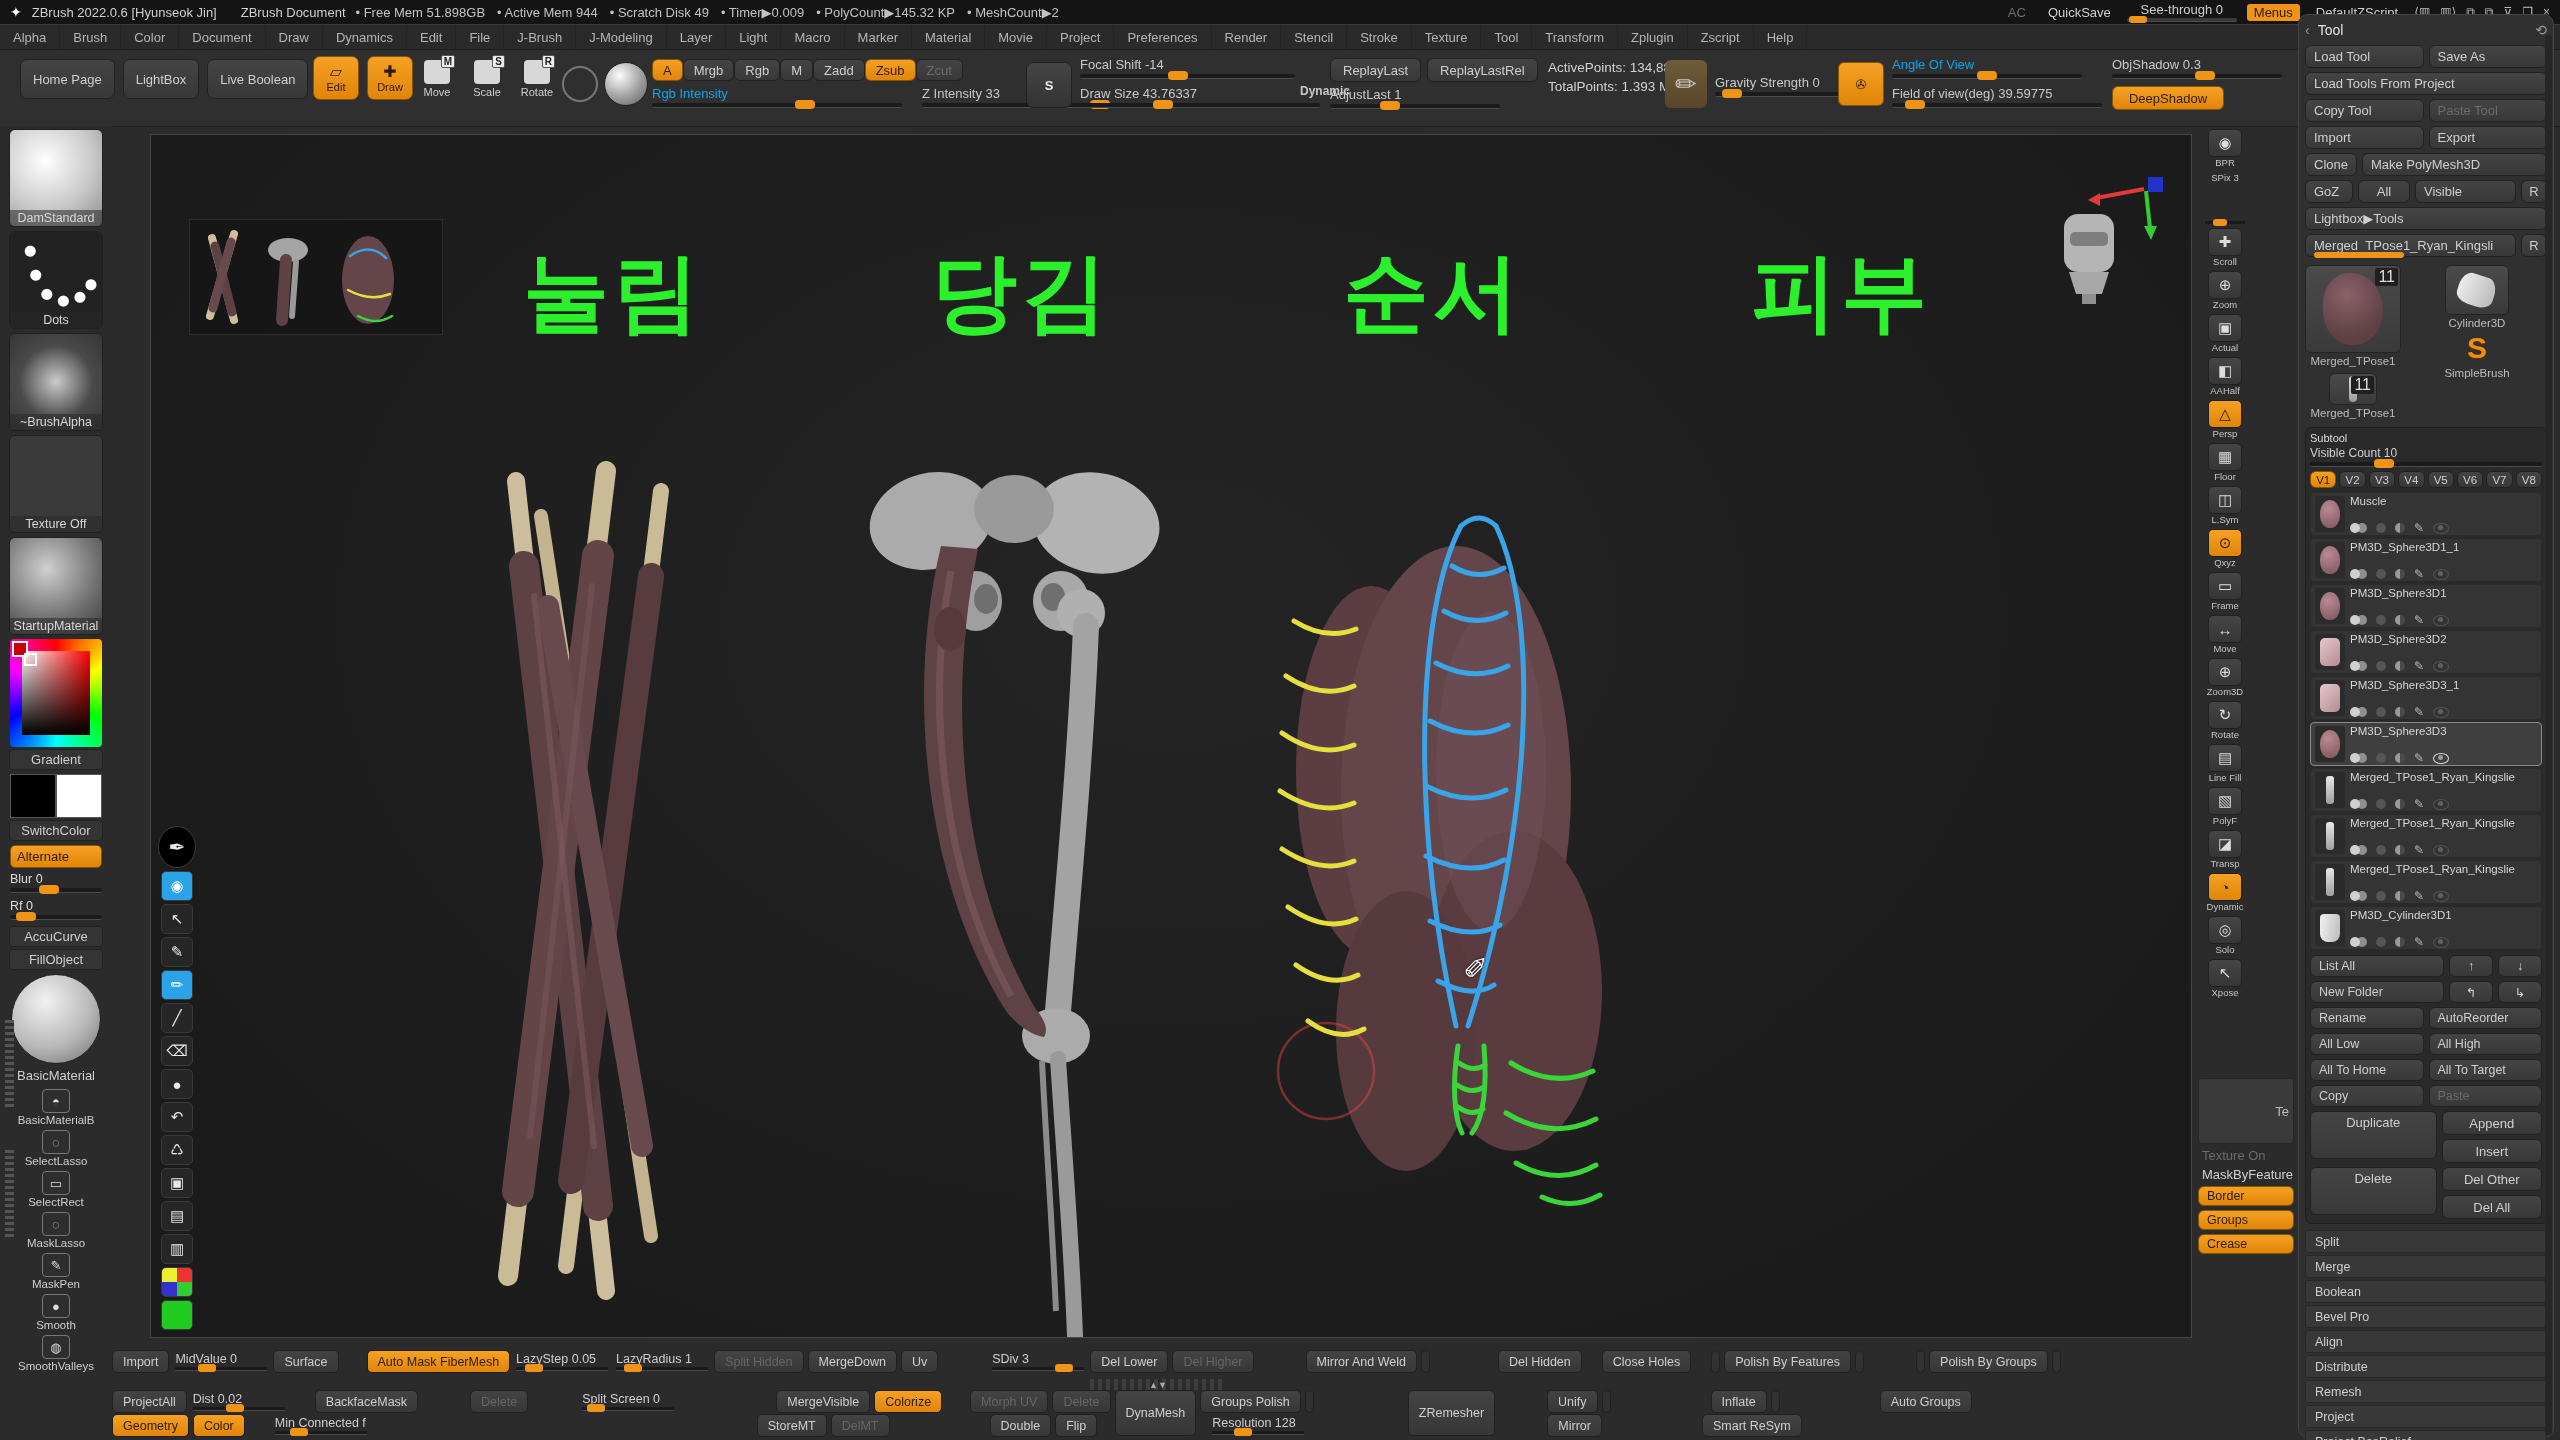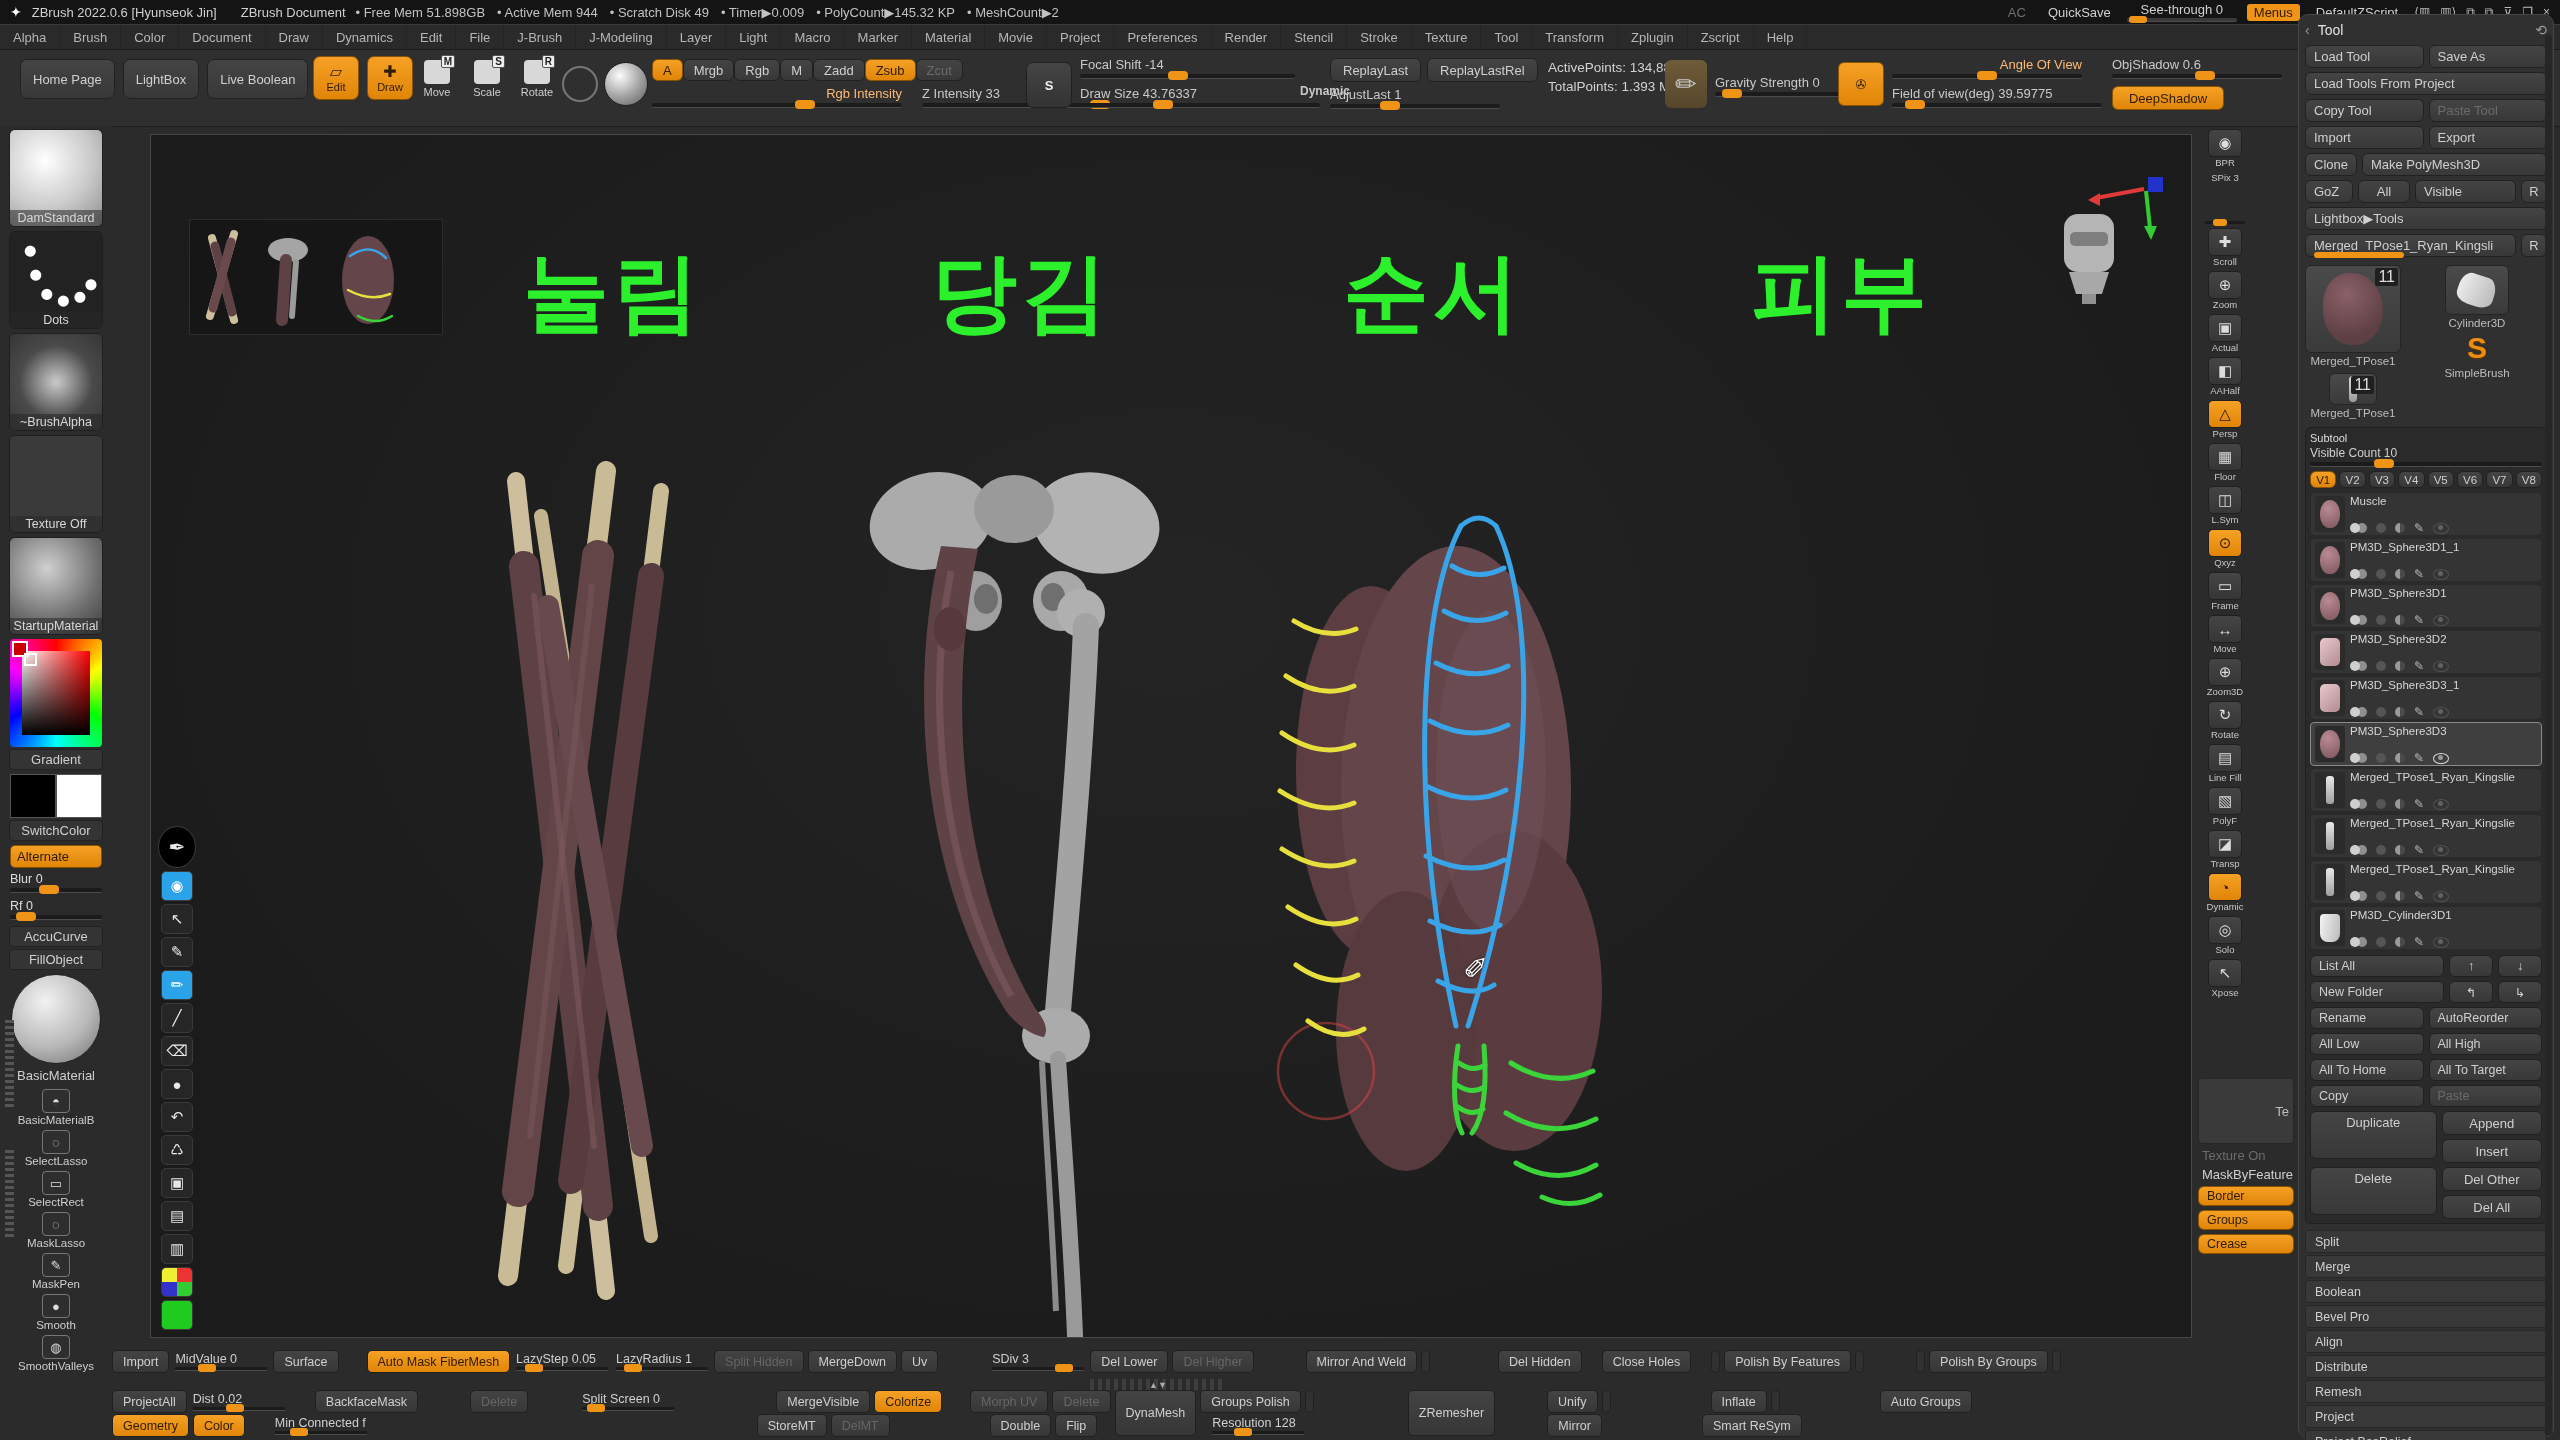--- a/index.html
+++ b/index.html
@@ -34,21 +34,21 @@
   .tb-g{position:absolute;display:flex;gap:8px;}
   .icbtn{width:46px;height:44px;border-radius:7px;display:flex;flex-direction:column;align-items:center;justify-content:center;gap:1px;font-size:11px;}
   .icbtn .gl{font-size:16px;line-height:16px;}
   .mvr{display:flex;flex-direction:column;align-items:center;width:46px;font-size:11px;color:#cfcfcf;}
   .mvr .box{width:26px;height:24px;background:#d8d8d8;border-radius:4px;position:relative;margin-bottom:2px;}
   .mvr .box b{position:absolute;right:-5px;top:-5px;background:#efefef;color:#222;font-size:10px;padding:0 2px;border-radius:2px;border:1px solid #555;}
   .slider{display:flex;flex-direction:column;gap:2px;}
   .slider .lab{line-height:14px;}
   .trk{position:relative;height:4px;background:#1b1b1b;border-bottom:1px solid #4c4c4c;border-radius:2px;}
   .trk i{position:absolute;top:-3px;left:calc(var(--p,.5)*(100% - 20px));width:20px;height:9px;background:#ef9417;border-radius:4px;}
-  .slider.dim .lab{color:#fdba74;text-align:right;}
+  .slider.dim .lab{color:#0ea5e9;}
   .modebtn{height:22px;padding:0 10px;}
   .sphere{width:42px;height:42px;border-radius:50%;background:radial-gradient(circle at 35% 30%,#fdfdfd,#9f9f9f 55%,#5c5c5c);border:1px solid #222;}
   .ocircle{width:32px;height:32px;border-radius:50%;border:2px solid #777;}
   .strokeic{width:44px;height:44px;border-radius:7px;background:linear-gradient(#454545,#333);border:1px solid #202020;color:#eee;display:flex;align-items:center;justify-content:center;font-weight:bold;}
   .camic{width:46px;height:44px;}
   .txt2{display:flex;flex-direction:column;justify-content:center;gap:4px;font-size:13.5px;color:#d2d2d2;}
   .pencil{width:42px;height:48px;border-radius:6px;background:linear-gradient(#6e5c3a,#57462a);display:flex;align-items:center;justify-content:center;font-size:26px;}
   
   #leftshelf{position:absolute;left:0;top:126px;width:112px;bottom:0;background:#2b2b2b;}
   .shelf-item{position:relative;width:92px;margin:3px auto 4px;border-radius:6px;border:1px solid #1f1f1f;background:#333;height:96px;overflow:hidden;}
@@ -398,21 +398,21 @@
       </span>
       <span class="slider" style="width: 210px; --p: 0.07;">
         <span class="lab">Field of view(deg) 39.59775</span>
           <span class="trk">
             <i></i>
           </span>
       </span>
     </div>
     <div class="tb-g" style="left:2112px;top:8px;flex-direction:column;gap:7px;">
       <span class="slider" style="width: 170px; --p: 0.55;">
-        <span class="lab">ObjShadow 0.6</span>
+        <span class="lab">ObjShadow 0.3</span>
           <span class="trk">
             <i></i>
           </span>
       </span>
       <span class="btn orange" style="width:112px;">DeepShadow</span>
     </div>
   </div>
 
   <div id="leftshelf">
     <div>

